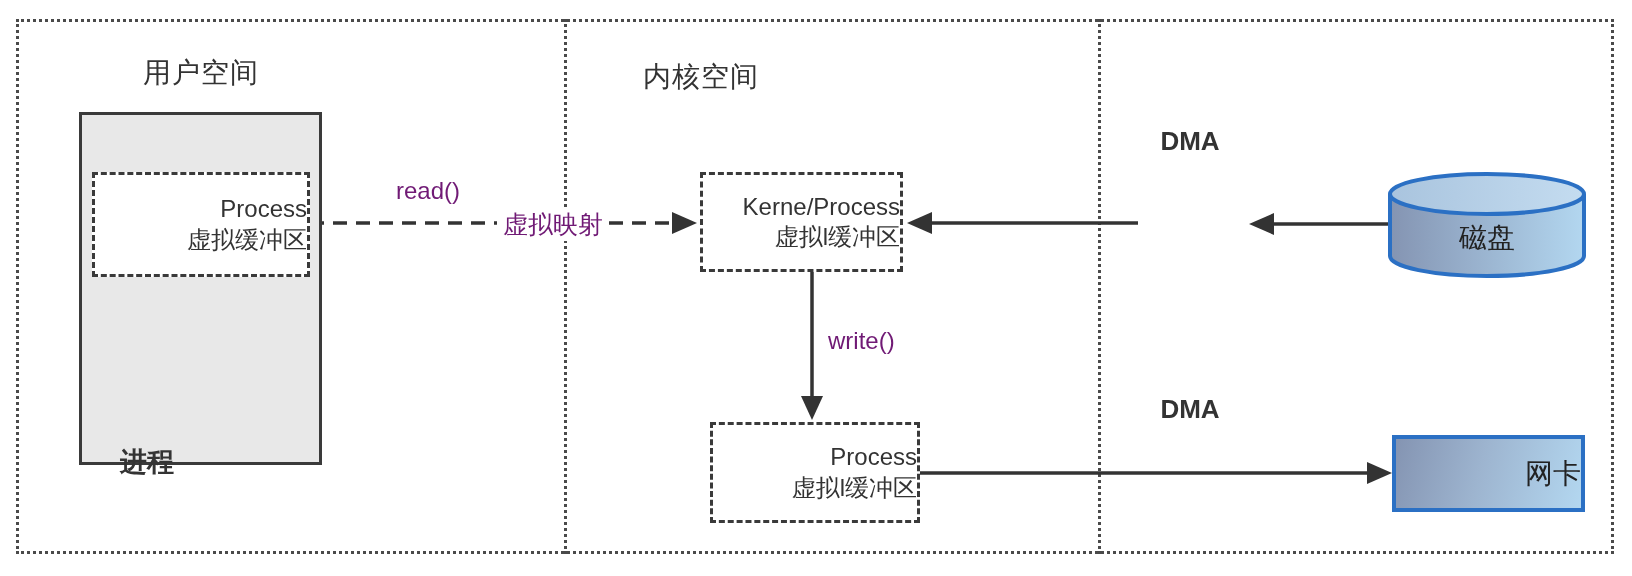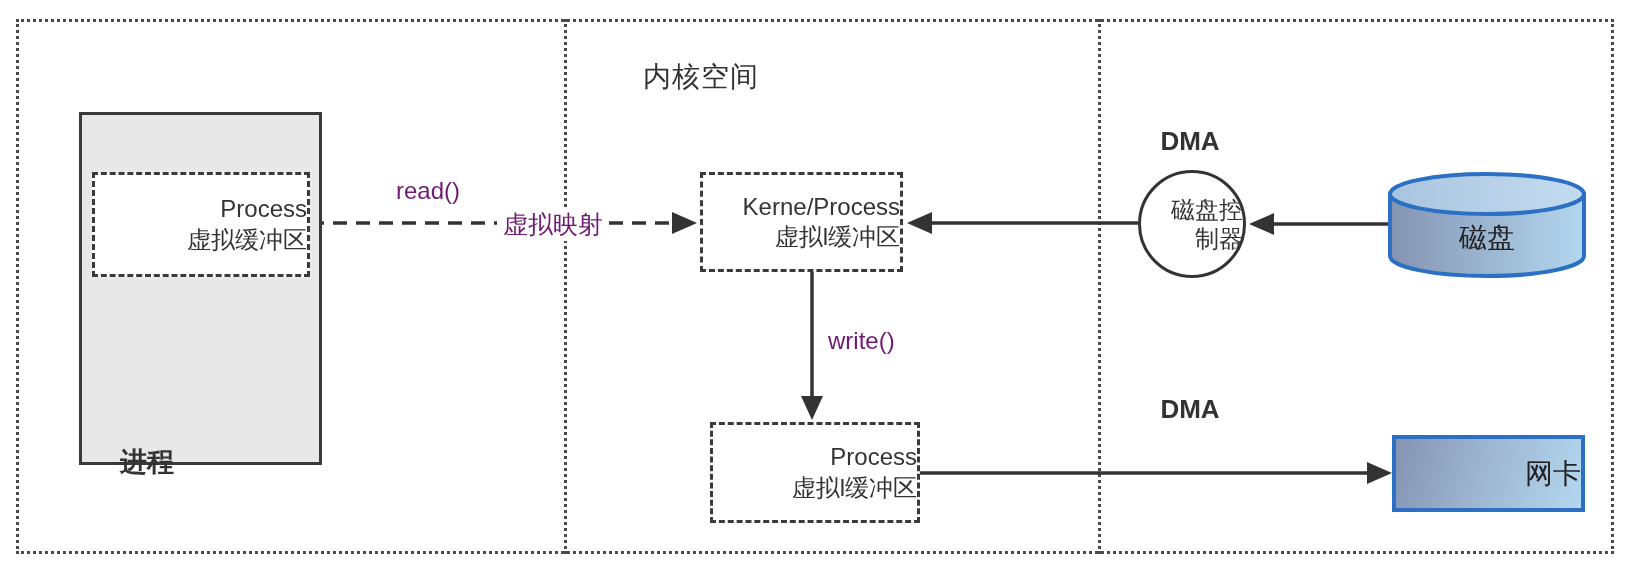--- a/index.html
+++ b/index.html
@@ -36,20 +36,21 @@
 </style>
 </head>
 <body>
 
 <div class="canvas">
 
   <div class="outer-border"></div>
   <div class="divider" style="left:564px;"></div>
   <div class="divider" style="left:1098px;"></div>
 
+  <div class="sec-title" style="left:100px;top:54px;width:202px;">用户空间</div>
   <div class="sec-title" style="left:600px;top:58px;width:202px;">内核空间</div>
 
   <svg class="arrows" width="1632" height="576" viewBox="0 0 1632 576">
 
     <line x1="310" y1="223" x2="674" y2="223" stroke="#333" stroke-width="3.5" stroke-dasharray="14 9"></line>
     <polygon points="697,223 672,212 672,234" fill="#333"></polygon>
 
     <line x1="932" y1="223" x2="1138" y2="223" stroke="#333" stroke-width="3.5"></line>
     <polygon points="907,223 932,212 932,234" fill="#333"></polygon>
 
@@ -73,24 +74,20 @@
   <div class="box dash-box" style="left:700px;top:172px;width:203px;height:100px;">
     <span>Kerne/Process</span>
     <span>虚拟l缓冲区</span>
   </div>
   <div class="box dash-box" style="left:710px;top:422px;width:210px;height:101px;">
     <span>Process</span>
     <span>虚拟l缓冲区</span>
   </div>
 
   <div class="dma" style="left:1138px;top:126px;">DMA</div>
-  <div class="box circle" style="left:1138px;top:170px;width:108px;height:108px;">
-    <span>磁盘控</span>
-    <span>制器</span>
-  </div>
 
   <div class="cyl-wrap">
     <svg width="202" height="114" viewBox="0 0 202 114">
       <defs>
         <linearGradient id="cylBody" x1="0" y1="0" x2="1" y2="0">
           <stop offset="0" stop-color="#8494b2"></stop>
           <stop offset="1" stop-color="#b3d7f0"></stop>
         </linearGradient>
         <linearGradient id="cylTop" x1="0" y1="0" x2="1" y2="0">
           <stop offset="0" stop-color="#a9c4de"></stop>

